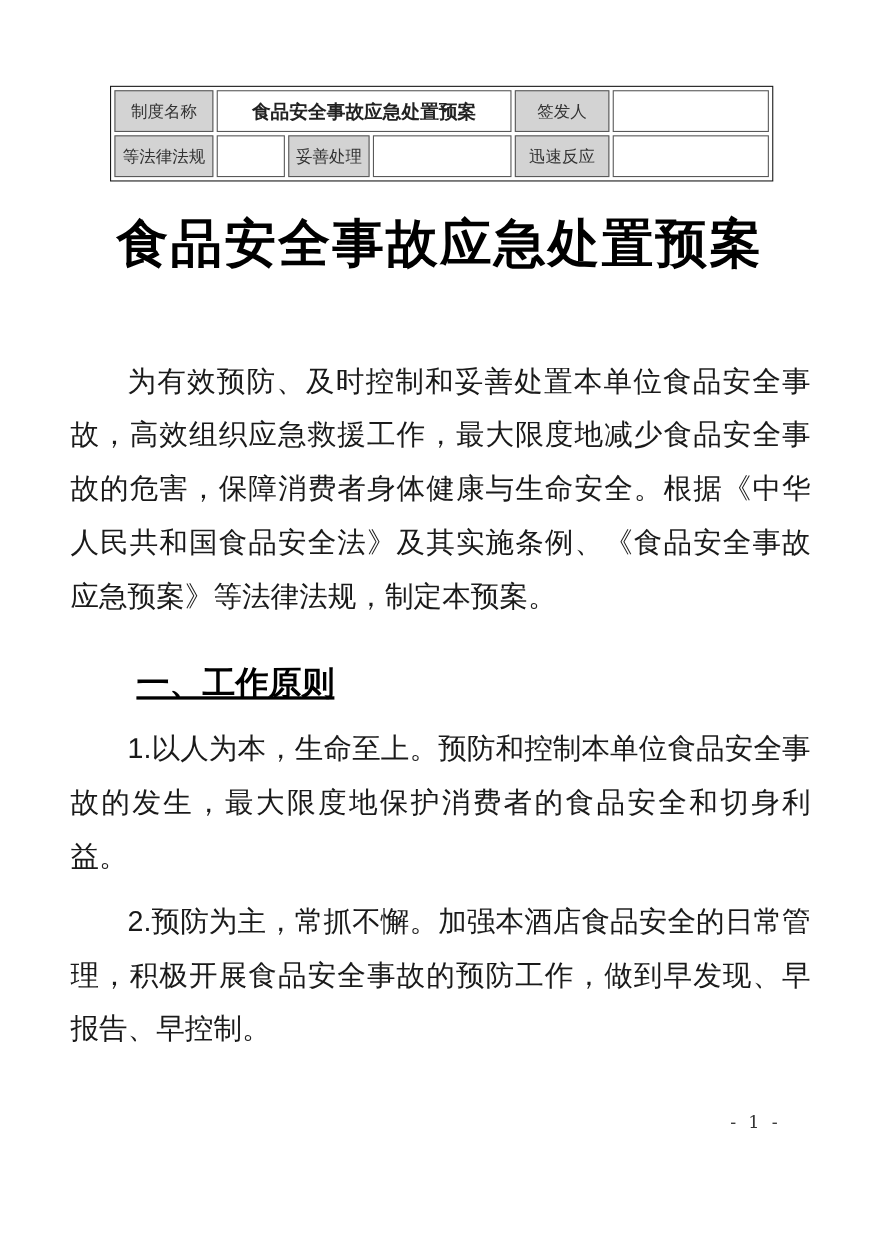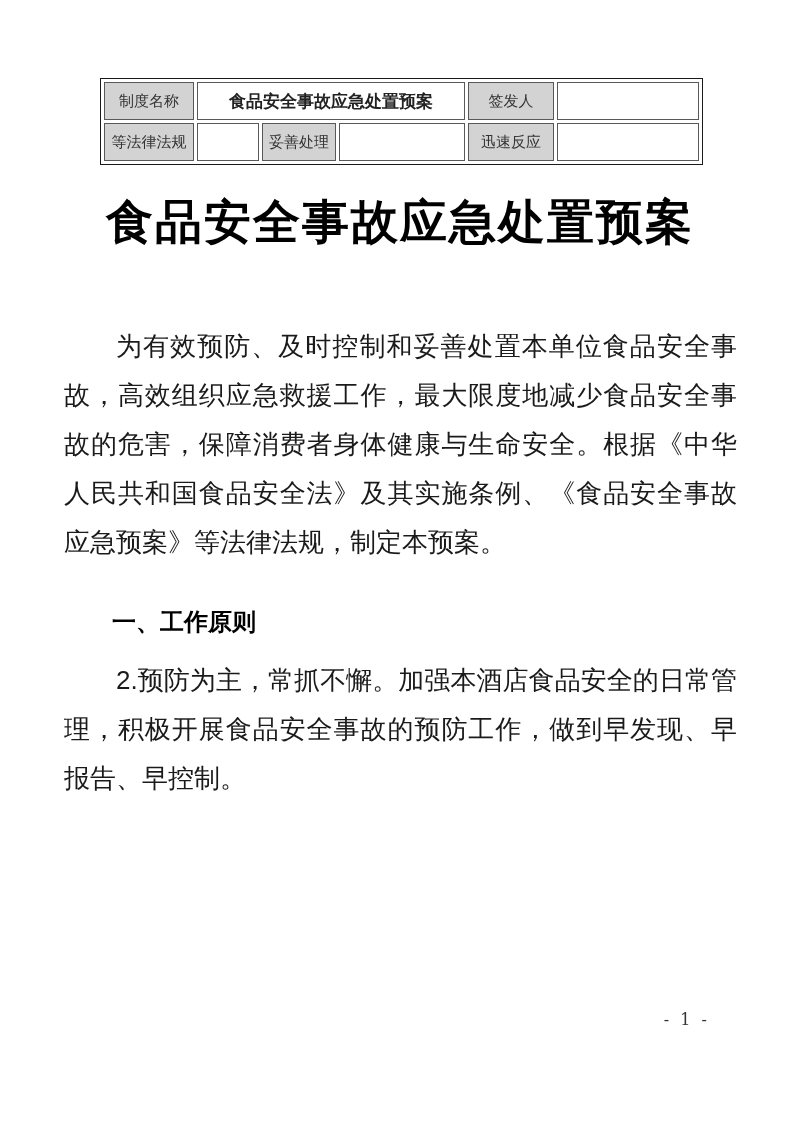--- a/index.html
+++ b/index.html
@@ -56,25 +56,26 @@
     margin:0 0 10px 0;
     font-size:26px;
     line-height:49px;
     text-align:justify;
     text-indent:2em;
     color:#1a1a1a;
   }
   .para.intro{margin-bottom:40px;}
   .section-heading{
     margin:0 0 19px 0;
-    font-size:24px;
+    font-size:30px;
     font-weight:bold;
     line-height:30px;
     text-indent:2em;
     color:#000000;
+    text-decoration:underline;
   }
   
   .page-number{
     position:absolute;top:1010px;right:90px;
     font-family:"DejaVu Serif","Liberation Serif",serif;
     font-size:16px;
     letter-spacing:3px;
     color:#333333;
   }
 </style>
@@ -108,18 +109,19 @@
         <td class="val"></td>
       </tr>
     </tbody>
   </table>
 
   <h1 class="doc-title">食品安全事故应急处置预案</h1>
 
   <div class="body-text">
     <p class="para intro">为有效预防、及时控制和妥善处置本单位食品安全事故，高效组织应急救援工作，最大限度地减少食品安全事故的危害，保障消费者身体健康与生命安全。根据《中华人民共和国食品安全法》及其实施条例、《食品安全事故应急预案》等法律法规，制定本预案。</p>
     <h2 class="section-heading">一、工作原则</h2>
+    <p class="para">1.以人为本，生命至上。预防和控制本单位食品安全事故的发生，最大限度地保护消费者的食品安全和切身利益。</p>
     <p class="para">2.预防为主，常抓不懈。加强本酒店食品安全的日常管理，积极开展食品安全事故的预防工作，做到早发现、早报告、早控制。</p>
   </div>
 
   <div class="page-number">- 1 -</div>
 
 </div>
 
 </body></html>

